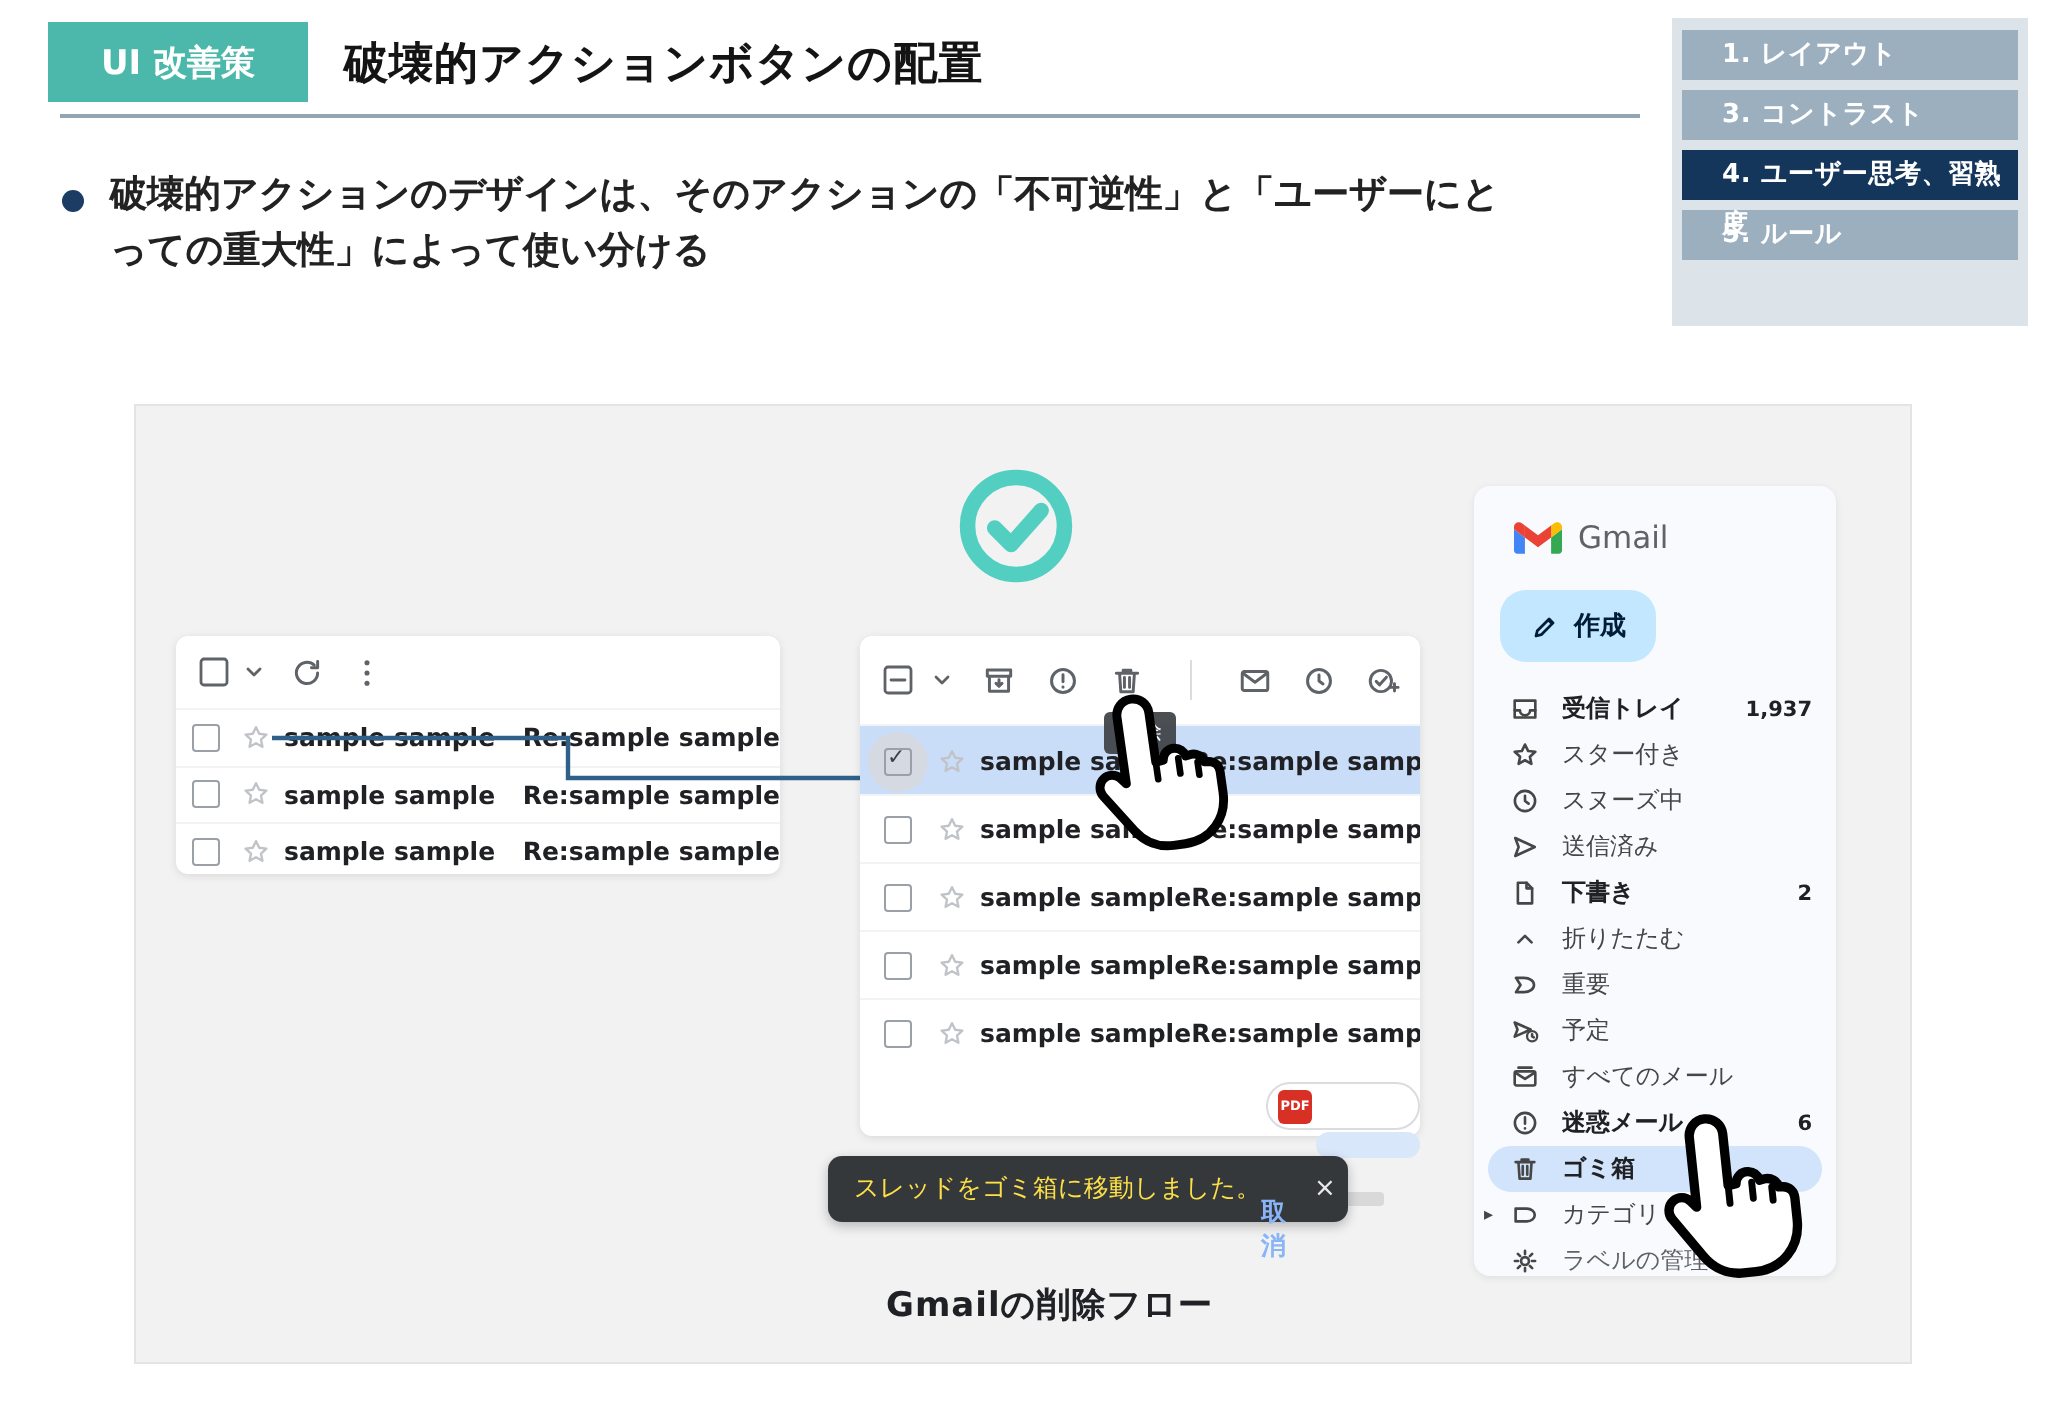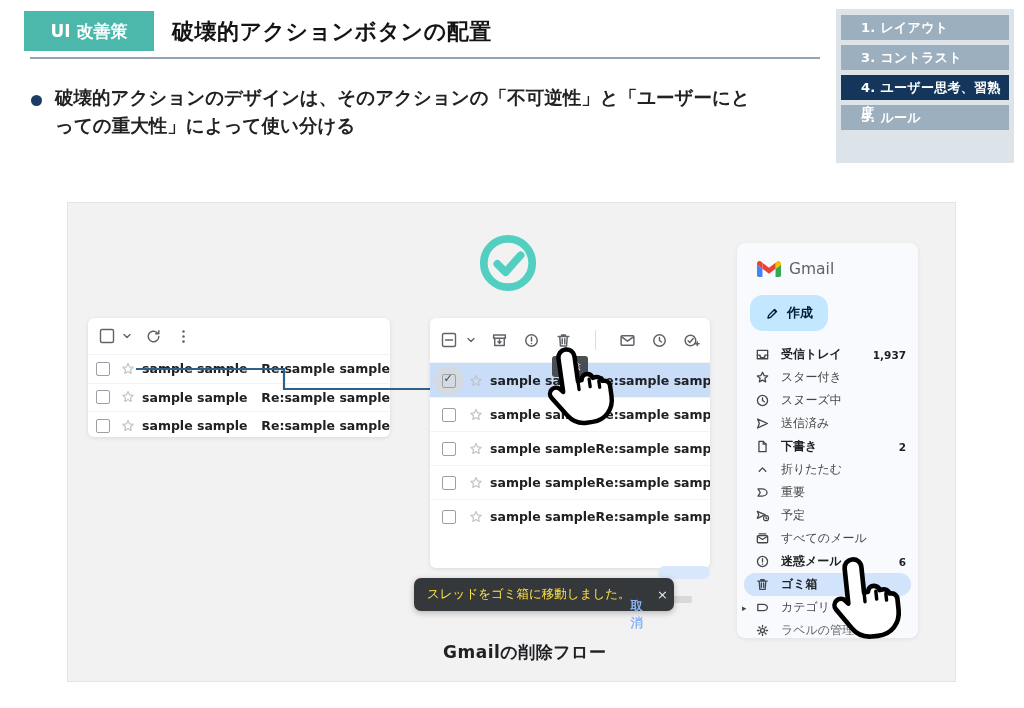--- a/index.html
+++ b/index.html
@@ -322,20 +322,25 @@
         <span class="cbwrap">
           <span class="cb"></span>
         </span>
         <span class="rowstar"><svg viewBox="0 0 16 16">
             <path d="M8 2.6l1.6 3.3 3.6.4-2.7 2.5.7 3.6L8 10.6l-3.2 1.8.7-3.6L2.8 6.3l3.6-.4z" fill="none" stroke="currentColor" stroke-width="1.2" stroke-linejoin="round"></path>
           </svg></span>
         <span class="sender">sample sample</span>
         <span class="subject">Re:sample sample</span>
       </div>
     </div>
+  <div class="attachrow">
+    <span class="pdf-chip">
+      <span class="pdf-badge">PDF</span>
+    </span>
+  </div>
 </div>
 
 <div class="abs tooltip">削除</div>
 
 <div class="abs hand hand1" data-icon="hand-pointer"><svg viewBox="0 0 64 72">
       <path d="M25.5 5.5c3.6 0 6.3 2.8 6.3 6.3v19.5l3-.4c.3-2.6 2.5-4.4 5-4 2 .3 3.4 1.7 3.9 3.6l2-.3c2.3-.3 4.5 1.3 5 3.6l1.6.1c2.3.3 3.9 2.1 3.9 4.5v8.3c0 10.2-7.2 17.8-17.4 17.8h-4.6c-5.8 0-11-2.9-14.3-7.7L9.6 41.6c-1.5-2.2-1-5.2 1.1-6.7 2-1.5 4.8-1.2 6.4.7l2.1 2.5V11.8c0-3.5 2.7-6.3 6.3-6.3z" fill="#fff" stroke="#000" stroke-width="3.5" stroke-linejoin="round"></path>
       <path d="M31.8 31.5v6.5M40.7 31v6M48 33.5v5" stroke="#000" stroke-width="2.6" stroke-linecap="round" fill="none"></path>
     </svg></div>
 
 <div class="abs sidebar">

